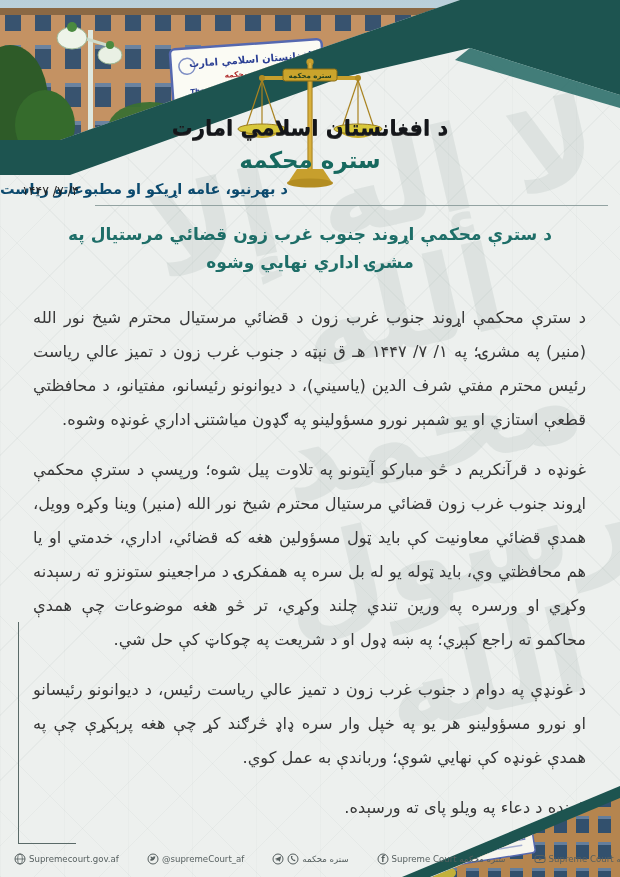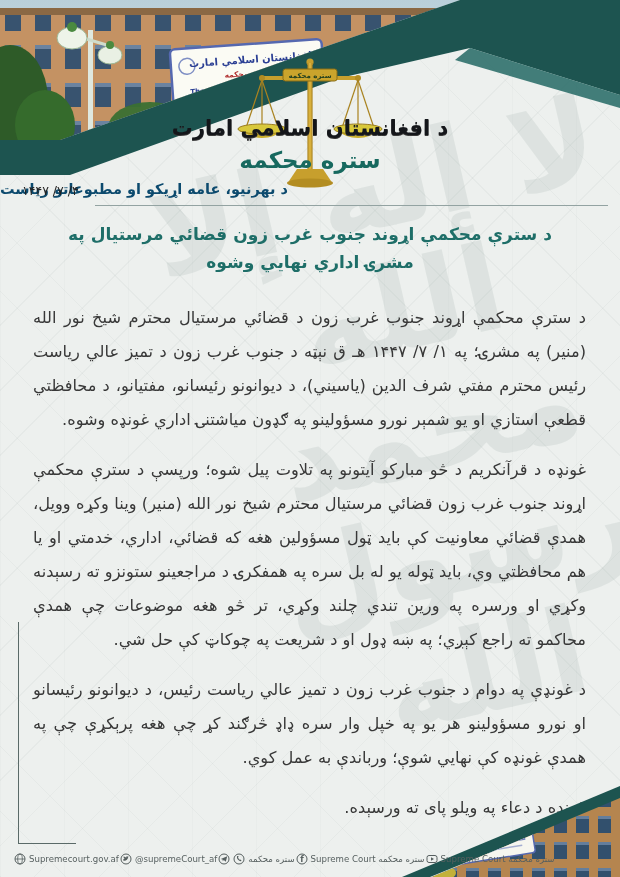--- a/index.html
+++ b/index.html
@@ -55,21 +55,21 @@
   }
   .body-text p{margin:16px;}
   .closing-line{text-align:right;}
   .corner-bracket{
     position:absolute;left:18px;top:622px;width:57px;height:221px;z-index:1;
     border-left:1.4px solid #5a6a68;border-bottom:1.4px solid #5a6a68;
   }
   .footer-art{position:absolute;bottom:0;right:0;left:0;z-index:2;}
   .social-row{
     position:absolute;bottom:10px;left:14px;width:548px;height:16px;z-index:3;
-    display:flex;align-items:center;gap:1px;direction:ltr;
+    display:flex;align-items:center;gap:28px;direction:ltr;
     font-size:8.6px;color:#565f5f;white-space:nowrap;
   }
   .social-item{display:flex;align-items:center;gap:3px;}
   .sicon{width:12px;height:12px;flex:0 0 auto;display:block;}
 </style>
 </head>
 <body>
 
 <div class="page">
 

